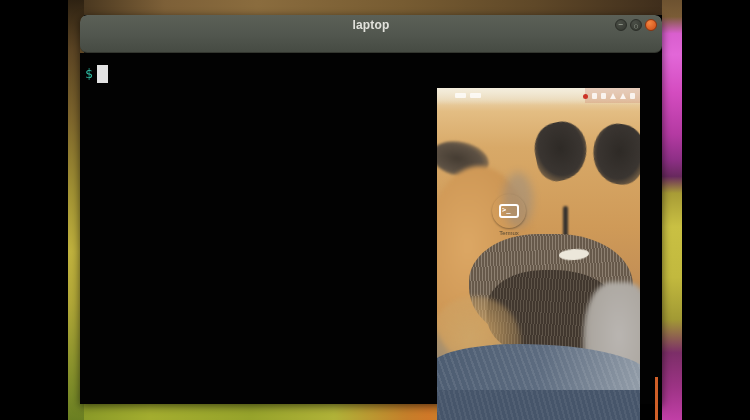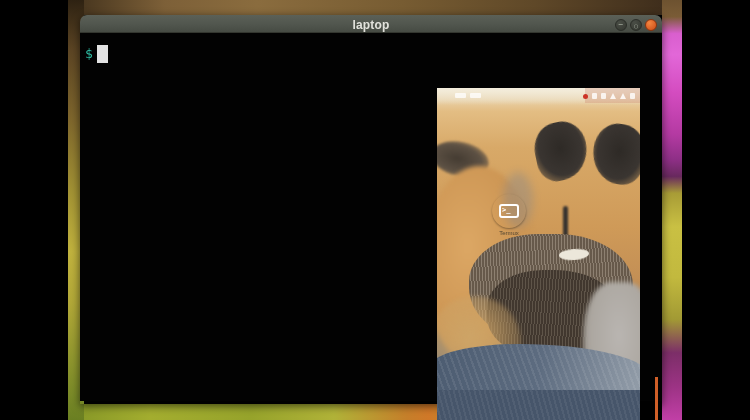--- a/index.html
+++ b/index.html
@@ -15,23 +15,23 @@
   .wp-right { position:absolute; left:662px; top:0; width:20px; height:420px;
     background:linear-gradient(180deg,#6d5230 0%,#7a5c36 4%,#d95fce 8%,#e267d8 13%,#d44cc0 22%,#b43aa2 32%,#8e2f86 38%,#68295e 42%,#a89c36 46%,#c9c043 54%,#c2b93e 66%,#a29a34 76%,#7c2e68 84%,#9c3384 92%,#c13fa6 100%); }
   .wp-bottom { position:absolute; left:84px; top:404px; width:556px; height:16px;
     background:linear-gradient(90deg,#8a9a28 0%,#a3ad2f 12%,#96a32b 30%,#b0b238 45%,#c57f2a 58%,#d07828 62%,#b98a2c 68%,#8f9c2c 80%,#5f7020 94%,#4a5c1a 100%); }
   .wp-orange-stem { position:absolute; left:655px; top:377px; width:3px; height:43px; background:#cf5f28; }
   .black-patch { position:absolute; left:640px; top:404px; width:22px; height:16px; background:#000; }
 
   
   .term-window { position:absolute; left:80px; top:15px; width:582px; height:389px;
     border-radius:7px 7px 0 0; overflow:hidden; box-shadow:0 2px 8px rgba(0,0,0,.6); }
-  .titlebar { position:relative; width:100%; height:18px;
+  .titlebar { position:relative; width:100%; height:38px;
     background:linear-gradient(180deg,#5b6057 0%,#51564e 55%,#464b43 100%);
-    border-bottom:1px solid #33362f; }
+    border-bottom:1px solid #33362f;border-radius:7px; }
   .title-text { position:absolute; left:0; right:0; top:3px; text-align:center;
     color:#e2e2dc; font-size:12px; font-weight:bold; letter-spacing:.2px; }
   .controls { position:absolute; right:5px; top:4px; display:flex; gap:3px; }
   .ctl { width:12px; height:12px; border-radius:50%; background:radial-gradient(circle at 35% 30%,#4a4e46,#33362f);
     border:1px solid #2b2e28; color:#aab0a2; font-size:8px; line-height:10px; text-align:center; }
   .ctl.close { background:radial-gradient(circle at 35% 30%,#f48540,#d85c22 70%,#b34414);
     border:1px solid #8a3510; }
   .ctl .glyph { display:block; transform:translateY(-0.5px); font-family:"DejaVu Sans Mono",monospace; }
   .ctl.max .glyph { font-size:6px; line-height:11px; }
   .term-body { position:relative; width:100%; height:368px; background:#020202; }

